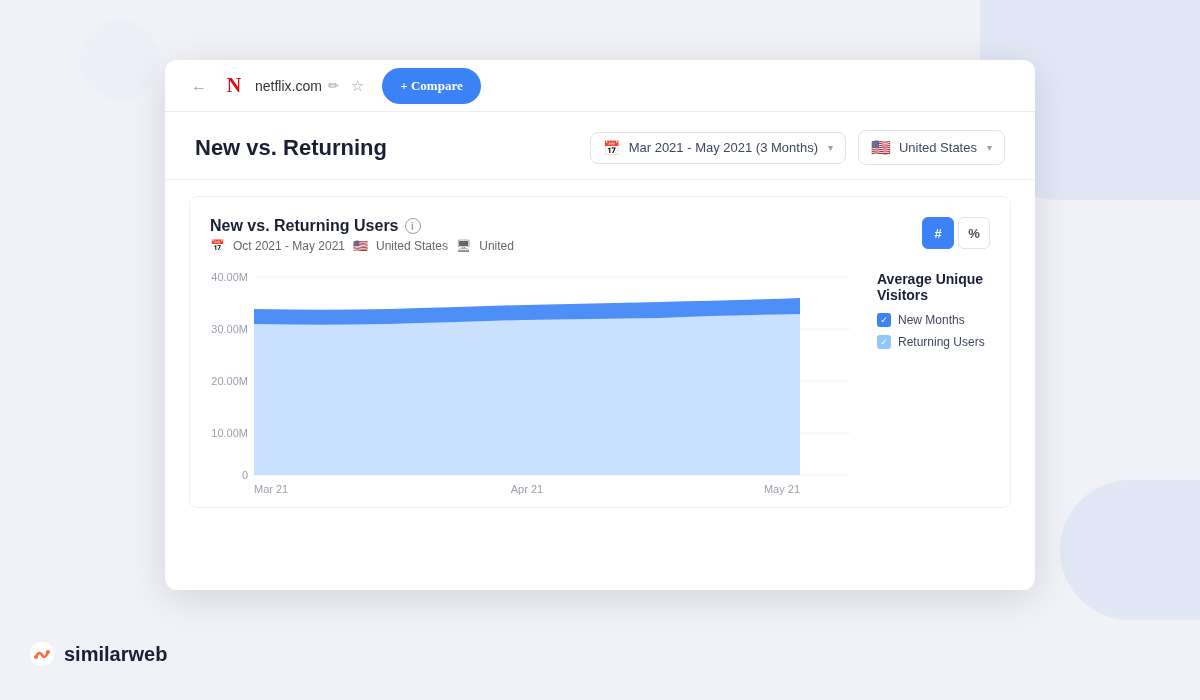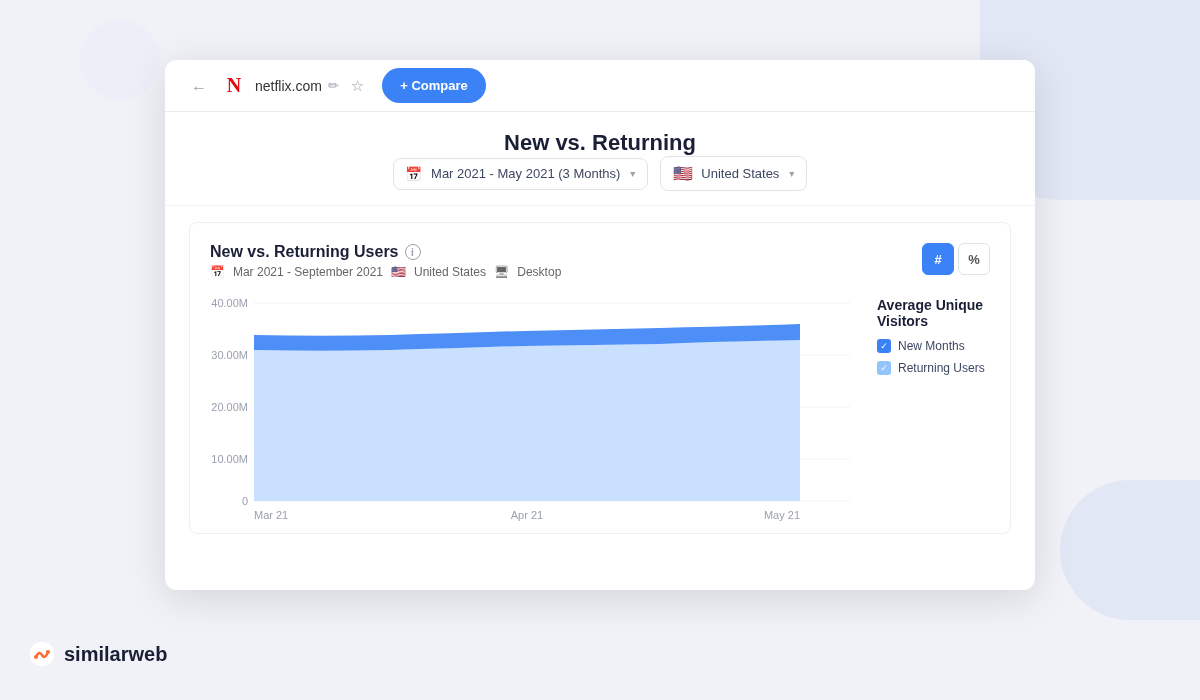--- a/index.html
+++ b/index.html
@@ -122,30 +122,30 @@
       color: #fff;
       border: none;
       border-radius: 20px;
       padding: 10px 18px;
       font-size: 13px;
       font-weight: 600;
       cursor: pointer;
       display: flex;
       align-items: center;
       gap: 4px;
+      font-family: Liberation Serif, serif;
     }
 
     
     .page-header {
       display: flex;
       align-items: center;
       justify-content: space-between;
       padding: 18px 30px 14px;
       border-bottom: 1px solid #f0f2f5;
-      flex-direction: column;
     }
     .page-title {
       font-size: 22px;
       font-weight: 700;
       color: #1a1f36;
     }
     .header-controls {
       display: flex;
       align-items: center;
       gap: 12px;
@@ -358,25 +358,25 @@
 
   <div class="chart-card">
     <div class="chart-header">
       <div class="chart-title-section">
         <div class="chart-title">
           <span>New vs. Returning Users</span>
           <div class="info-icon">i</div>
         </div>
         <div class="chart-subtitle">
           <span style="font-size:12px;">📅</span>
-          <span>Mar 2021 - September 2021</span>
+          <span>Oct 2021 - May 2021</span>
           <span>🇺🇸</span>
           <span>United States</span>
           <span style="font-size:12px;">🖥</span>
-          <span>Desktop</span>
+          <span>United</span>
         </div>
       </div>
       <div class="chart-actions">
         <button class="action-btn active">#</button>
         <button class="action-btn">%</button>
       </div>
     </div>
 
     <div class="chart-area">
       <div class="chart-svg-wrapper">

